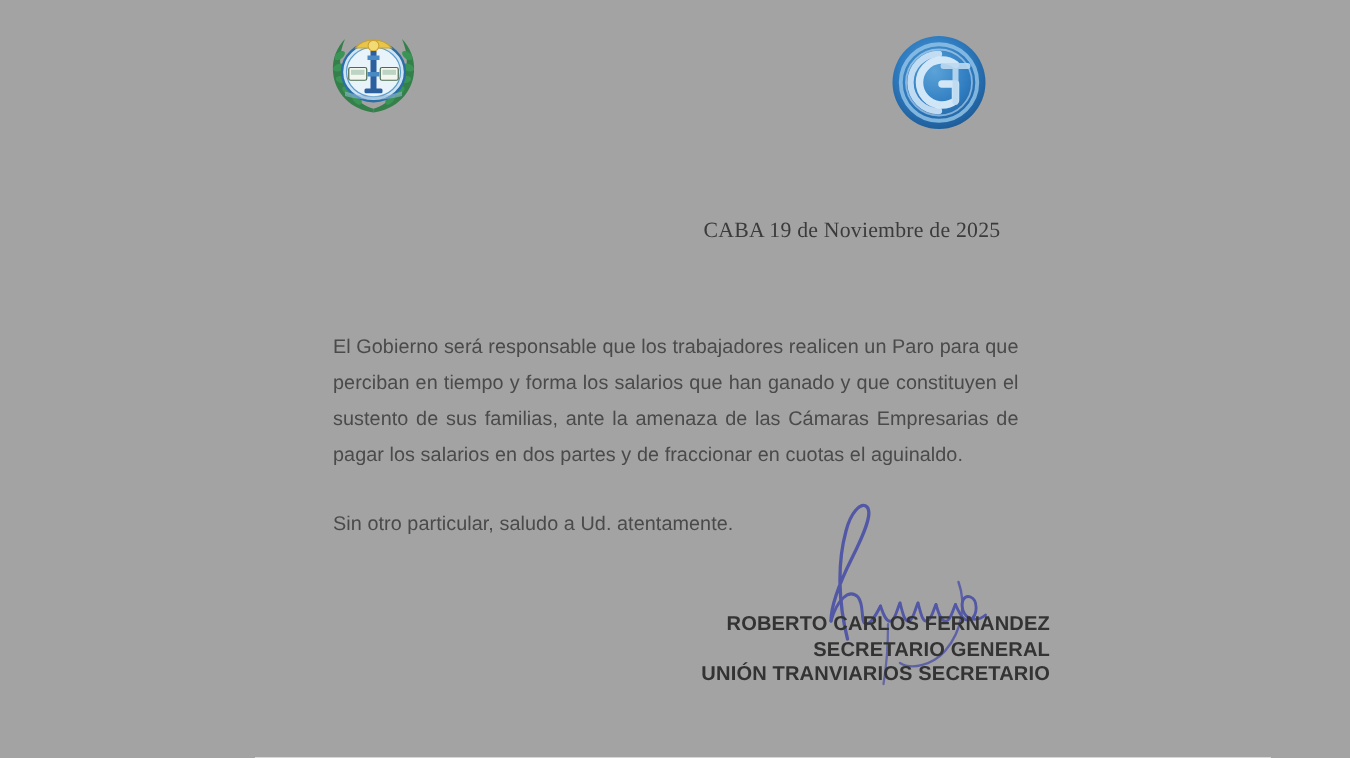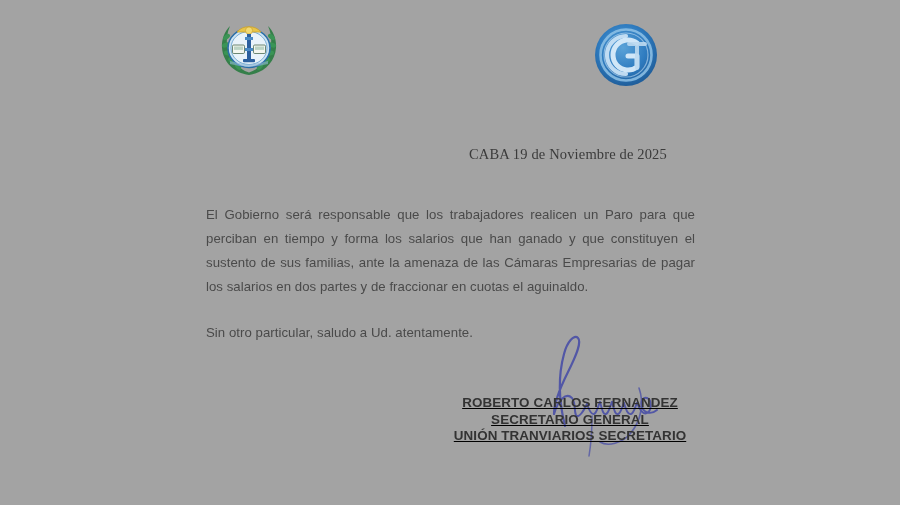--- a/index.html
+++ b/index.html
@@ -60,21 +60,21 @@
   }
 
   
   .body-block {
     position: absolute;
     left: 206px;
     top: 203px;
     width: 489px;
   }
   .para {
-    margin: 0;
+    margin: 16px;
     text-align: justify;
     text-justify: inter-word;
     font-family: "Liberation Sans", sans-serif;
     font-size: 13.2px;
     line-height: 24px;
     color: #4a4a4a;
     letter-spacing: 0.05px;
   }
   .para.last-not-justified {
     text-align: left;
@@ -97,24 +97,23 @@
     top: 0px;
     width: 160px;
     height: 110px;
     pointer-events: none;
   }
   .signature-ink svg { display: block; overflow: visible; }
 
   .sign-block {
     position: absolute;
     left: 0;
-    top: 65px;
+    top: 78px;
     width: 260px;
-    text-align: center;
-    text-decoration: underline;
+    text-align: right;
   }
   .sign-line {
     font-family: "Liberation Sans", sans-serif;
     font-weight: bold;
     font-size: 13.4px;
     line-height: 16.5px;
     color: #333333;
     letter-spacing: 0.1px;
     white-space: nowrap;
   }

